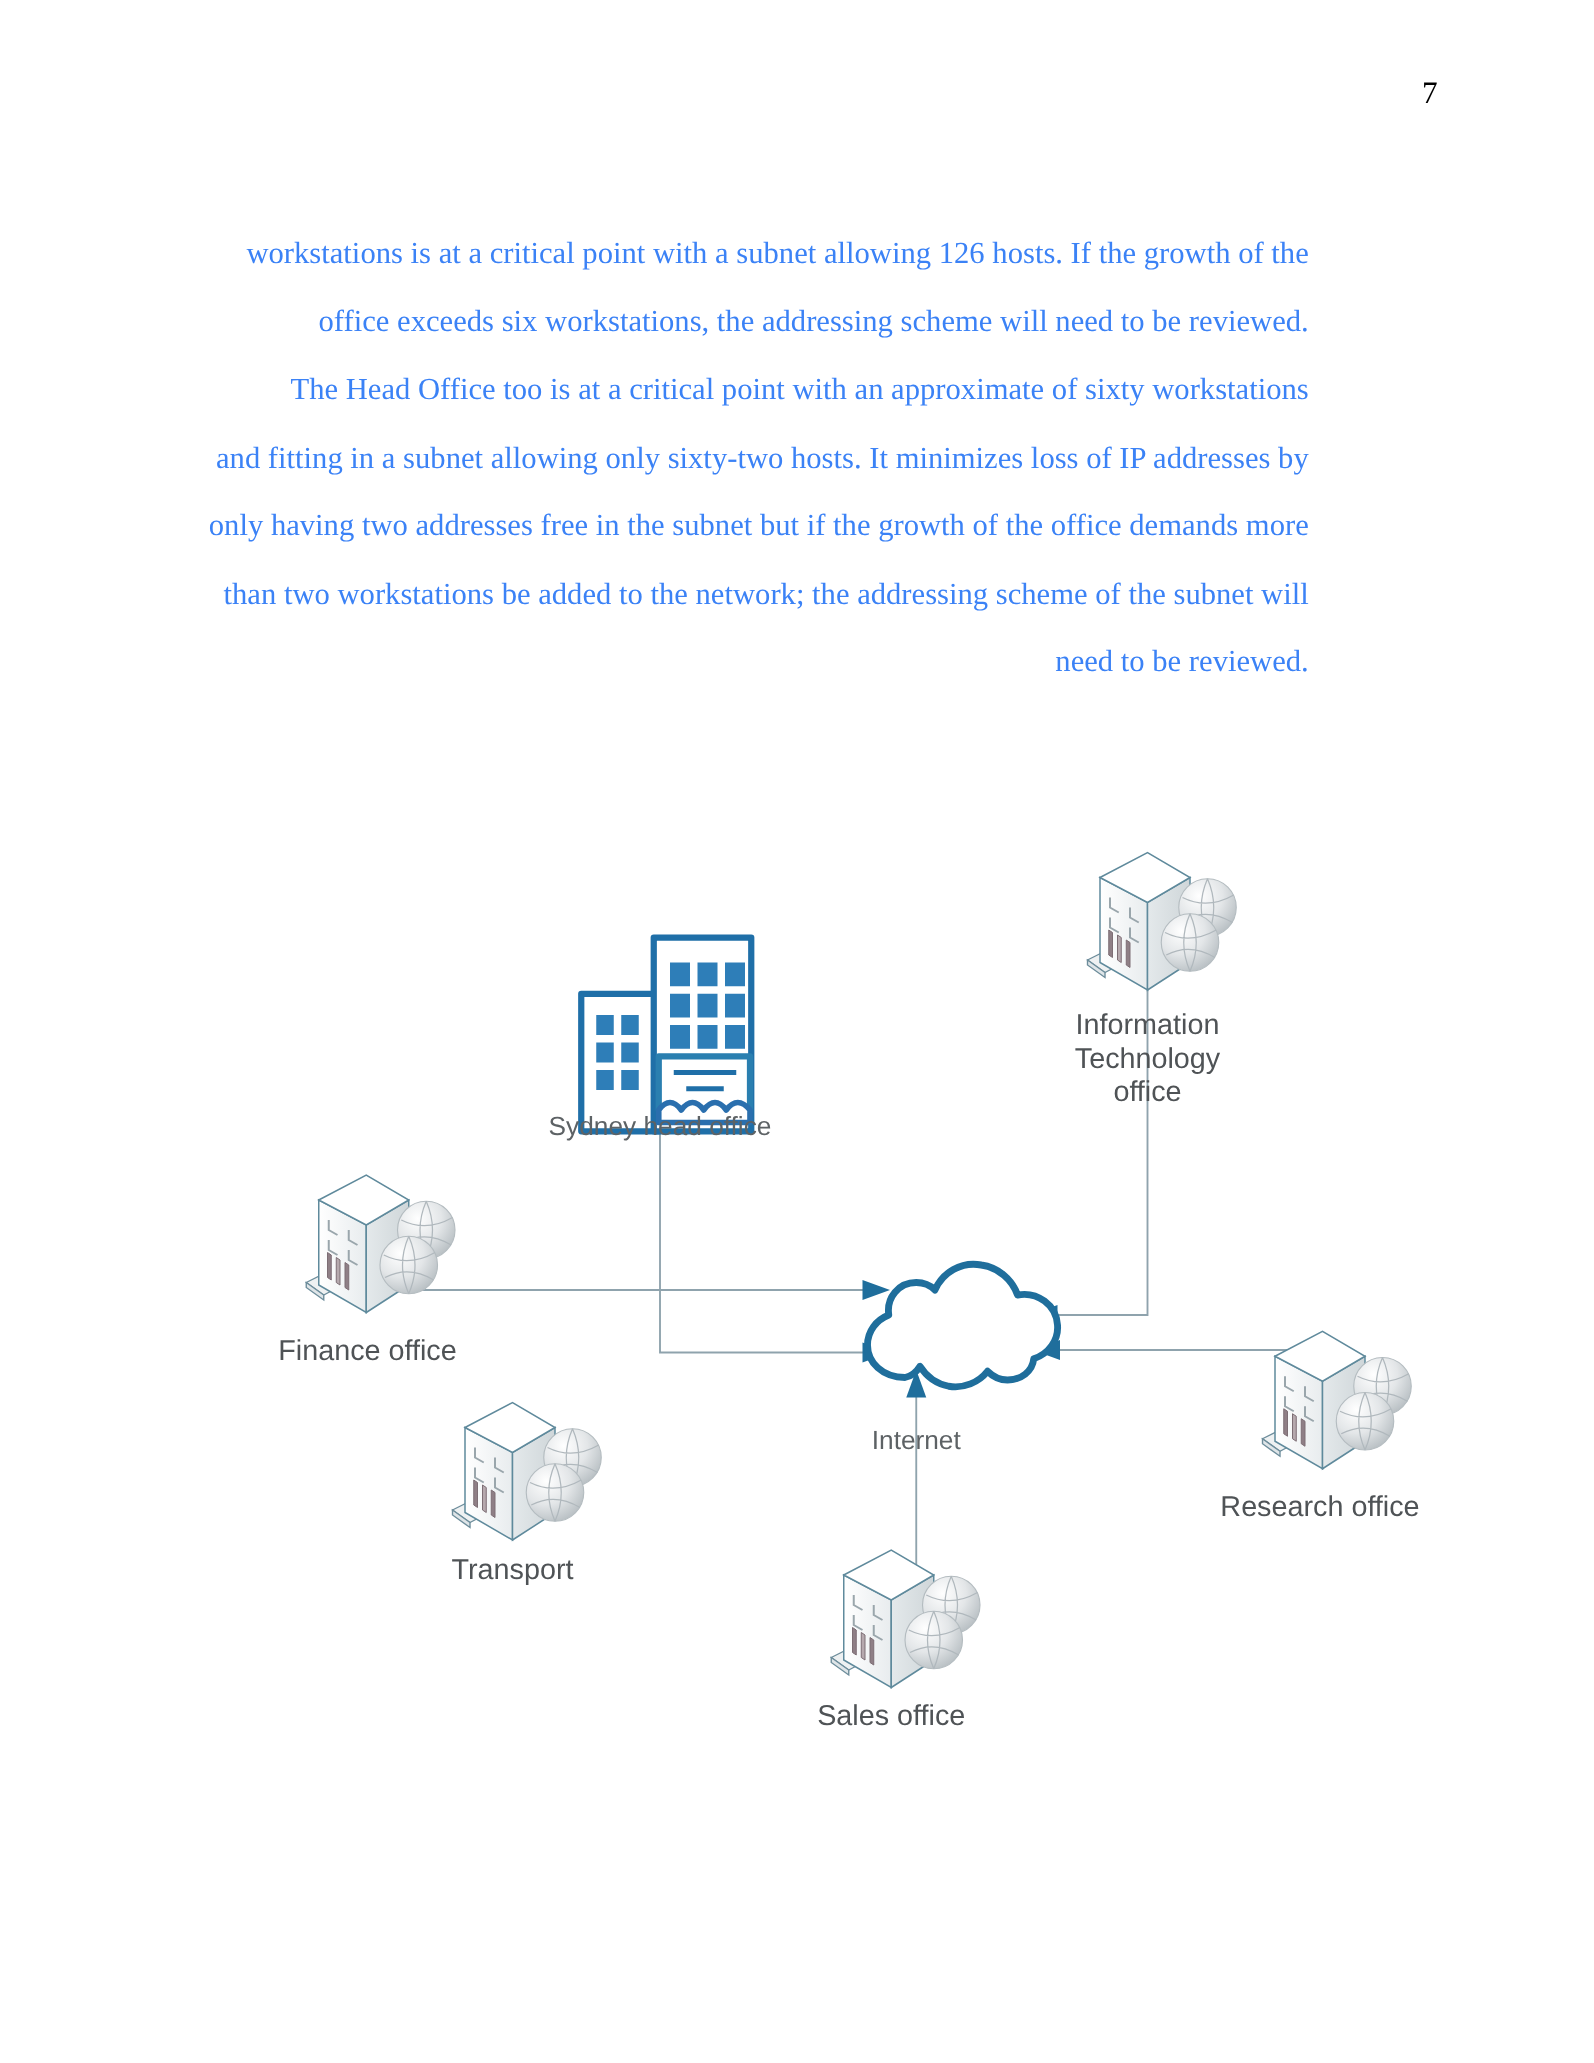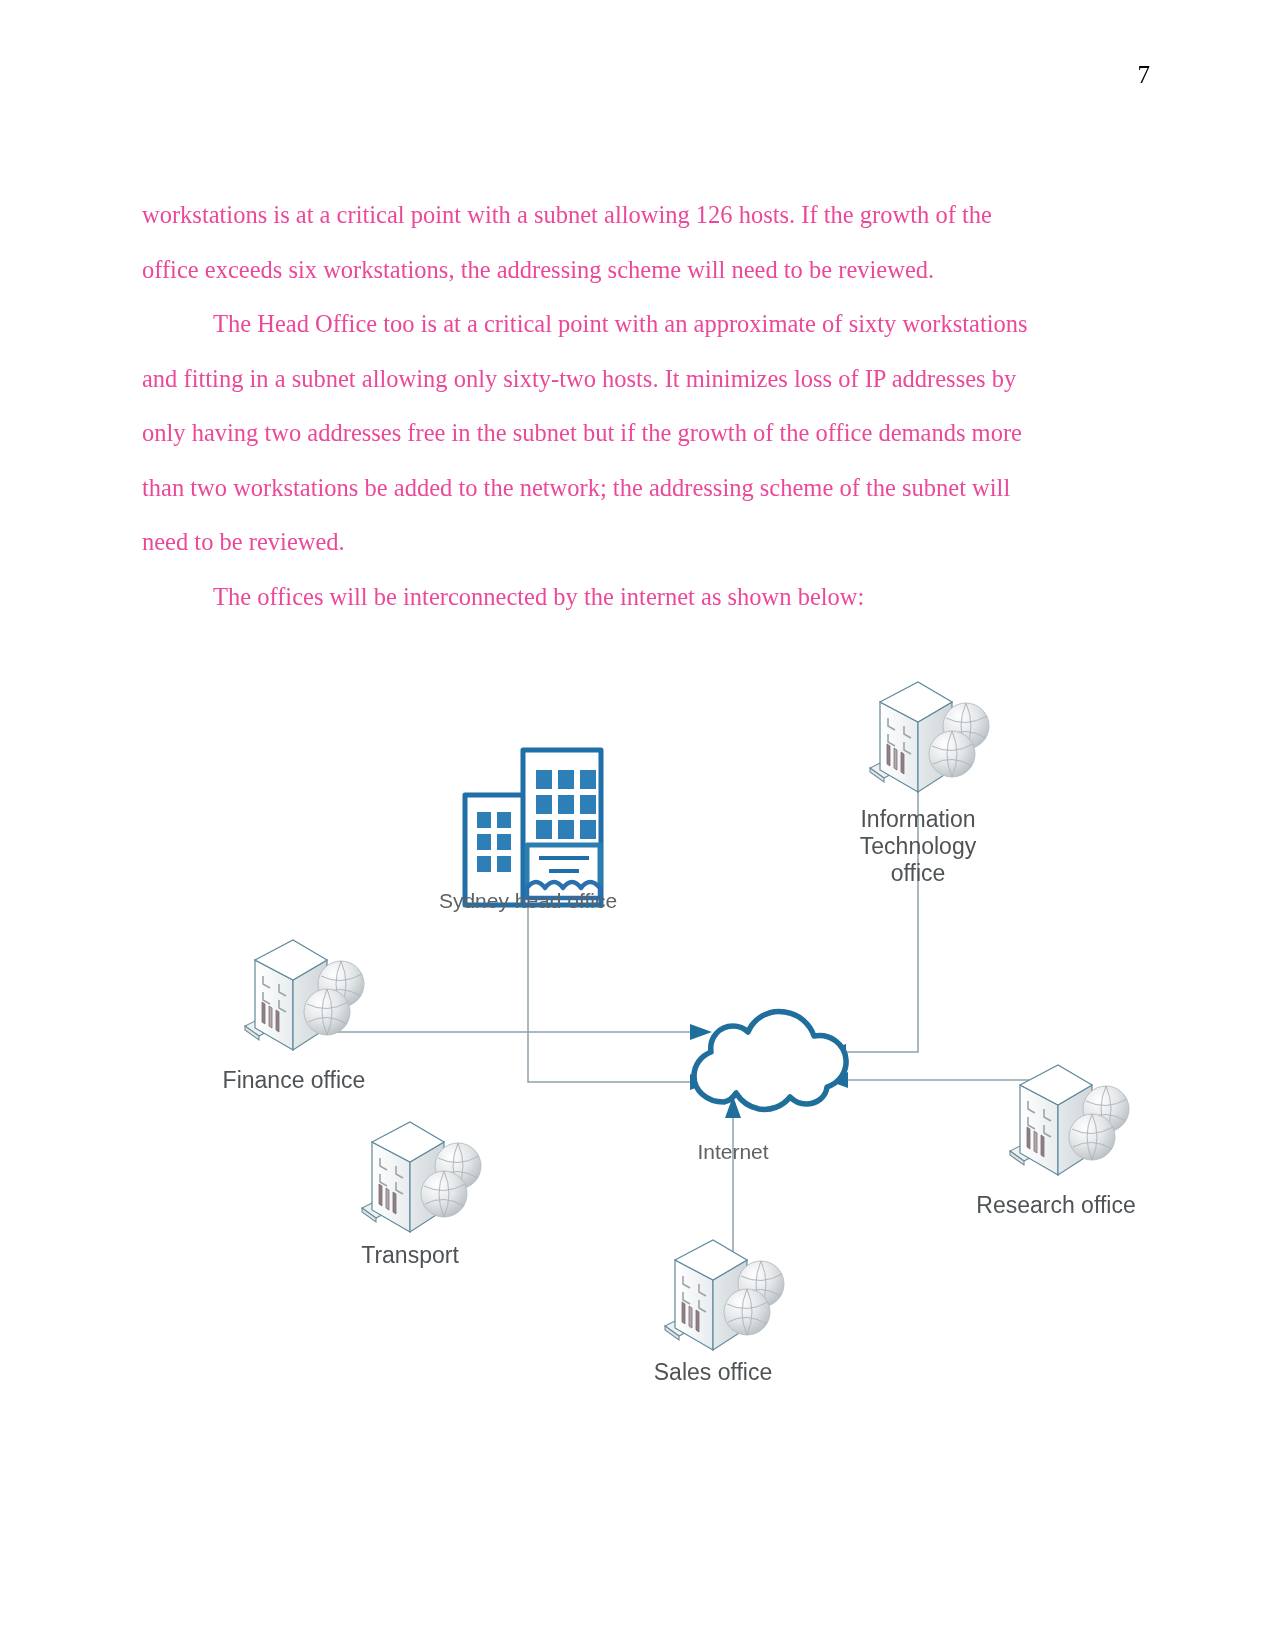--- a/index.html
+++ b/index.html
@@ -44,27 +44,27 @@
     font-size: 24.5px;
     letter-spacing: 0.1px;
     color: #000;
     white-space: nowrap;
   }
 
   
   .body-text {
     position: absolute;
     left: 142px;
-    top: 188px;
+    top: 176px;
     width: 905px;
     font-family: "Liberation Serif", serif;
     font-size: 24.5px;
     line-height: 54.5px;
-    color: #ec4899;
-    text-align: left;
+    color: #3b82f6;
+    text-align: right;
   }
   .body-text p {
     margin: 0 0 0 0;
   }
   .body-text p.indented {
     text-indent: 71px;
   }
 
   
   .diagram {
@@ -91,21 +91,20 @@
 <body>
 
 <div class="page">
 
   <div class="page-number">7</div>
 
 
   <div class="body-text">
     <p>workstations is at a critical point with a subnet allowing 126 hosts. If the growth of the office exceeds six workstations, the addressing scheme will need to be reviewed.</p>
     <p class="indented">The Head Office too is at a critical point with an approximate of sixty workstations and fitting in a subnet allowing only sixty-two hosts. It minimizes loss of IP addresses by only having two addresses free in the subnet but if the growth of the office demands more than two workstations be added to the network; the addressing scheme of the subnet will need to be reviewed.</p>
-    <p class="indented">The offices will be interconnected by the internet as shown below:</p>
   </div>
 
   <div class="diagram">
     <svg width="1275" height="790" viewBox="0 0 1275 790" xmlns="http://www.w3.org/2000/svg">
 
       <defs>
         <linearGradient id="towerFront" x1="0" y1="0" x2="1" y2="0">
           <stop offset="0" stop-color="#ffffff"></stop>
           <stop offset="1" stop-color="#e8ecee"></stop>
         </linearGradient>

